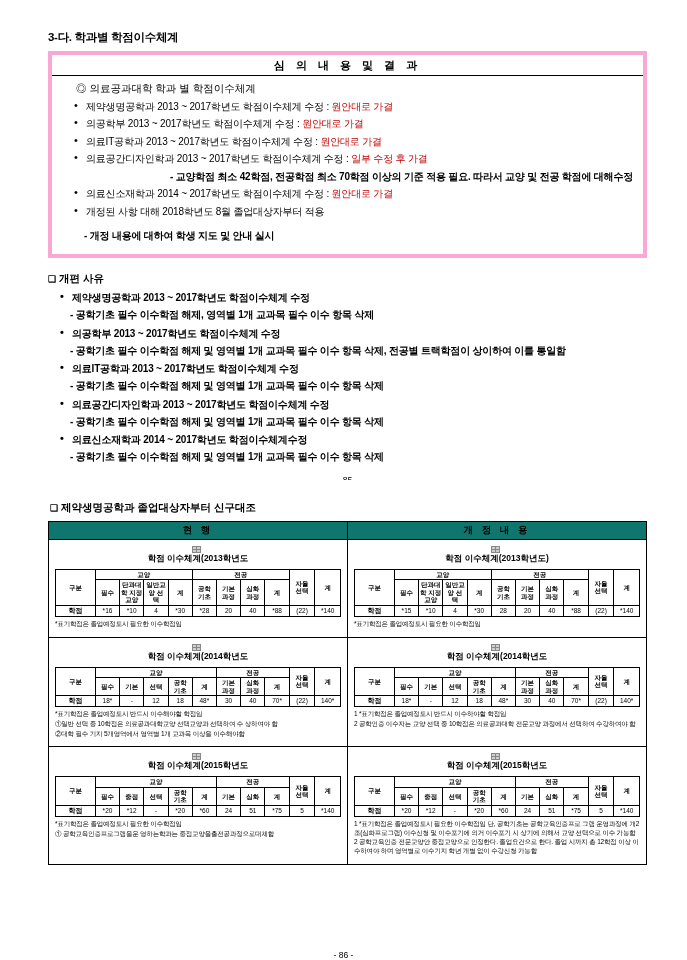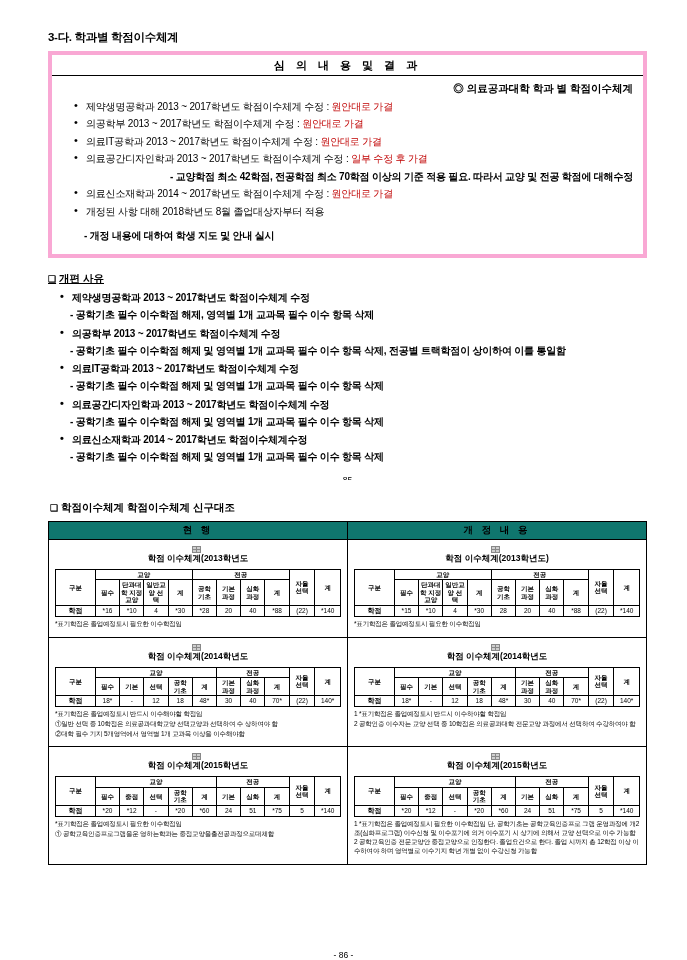--- a/index.html
+++ b/index.html
@@ -36,23 +36,22 @@
     text-align: center;
     font-size: 11px;
     font-weight: bold;
     letter-spacing: 4px;
     padding: 3px 0 2px 0;
     border-bottom: 1px solid #000;
     margin: 0 -10px 6px -10px;
   }
   .lvl0 {
     font-size: 10.5px;
-    font-weight: bold;
+    font-weight: normal;
     margin: 2px 0 3px 14px;
-    text-align: right;
   }
   ul.l1 { list-style: none; margin: 0 0 0 12px; padding: 0; }
   ul.l1 > li {
     font-size: 10px;
     font-weight: normal;
     margin: 3.5px 0;
     padding-left: 12px;
     position: relative;
     letter-spacing: -0.2px;
   }
@@ -69,21 +68,20 @@
     letter-spacing: -0.2px;
   }
   .dash-wide { margin-left: 18px; text-align: right; }
   .red { color: #c00000; }
 
   
   .blk-title {
     font-size: 10.5px;
     font-weight: bold;
     margin: 14px 0 5px 0;
-    text-decoration: underline;
   }
   .blk-title .sq { font-size: 9px; margin-right: 3px; }
   ul.l2 { list-style: none; margin: 0 0 0 12px; padding: 0; }
   ul.l2 > li {
     font-size: 10px;
     font-weight: bold;
     margin: 4px 0 2px 0;
     padding-left: 12px;
     position: relative;
     letter-spacing: -0.2px;
@@ -239,21 +237,21 @@
     <li>의료신소재학과 2014 ~ 2017학년도 학점이수체계수정</li>
   </ul>
   <div class="sub">- 공학기초 필수 이수학점 해제 및 영역별 1개 교과목 필수 이수 항목 삭제</div>
 
   <div class="pagenum">- 85 -</div>
 </div>
 
 <div class="page page2">
 
   <div class="cmp-title">
-    <span class="sq">❑</span><span>학점이수체계 학점이수체계 신구대조</span>
+    <span class="sq">❑</span><span>제약생명공학과 졸업대상자부터 신구대조</span>
   </div>
 
   <table class="outer">
     <thead>
       <tr>
         <th style="width:50%">현  행</th>
         <th style="width:50%">개 정 내 용</th>
       </tr>
     </thead>
     <tbody>

